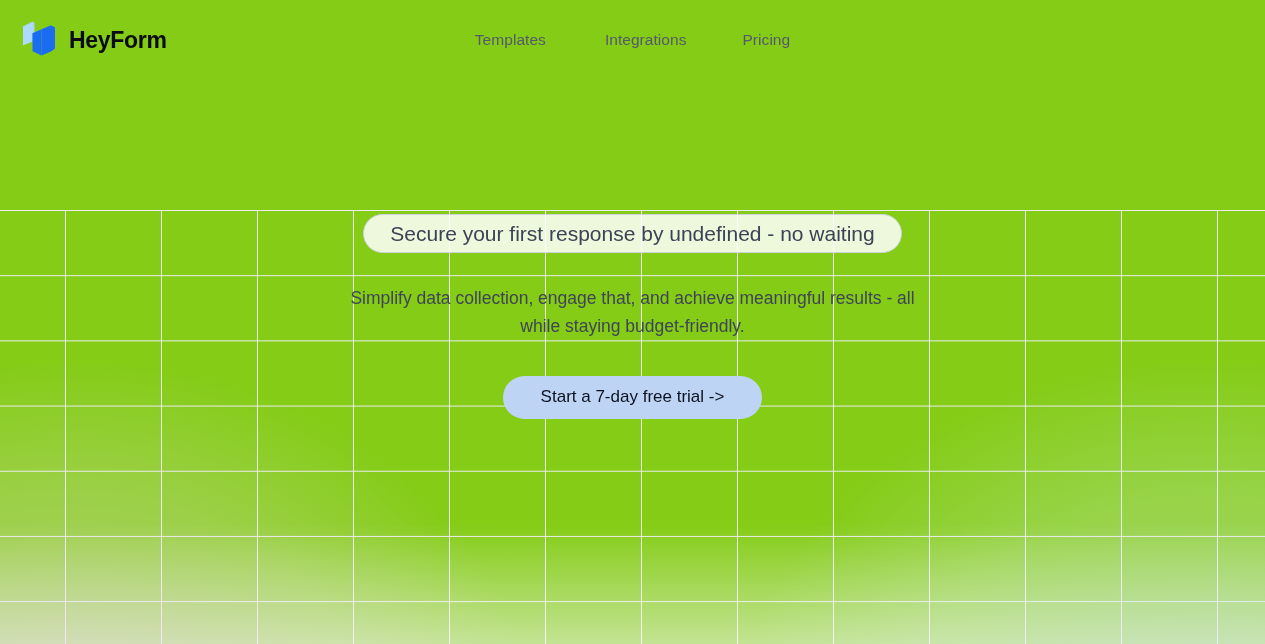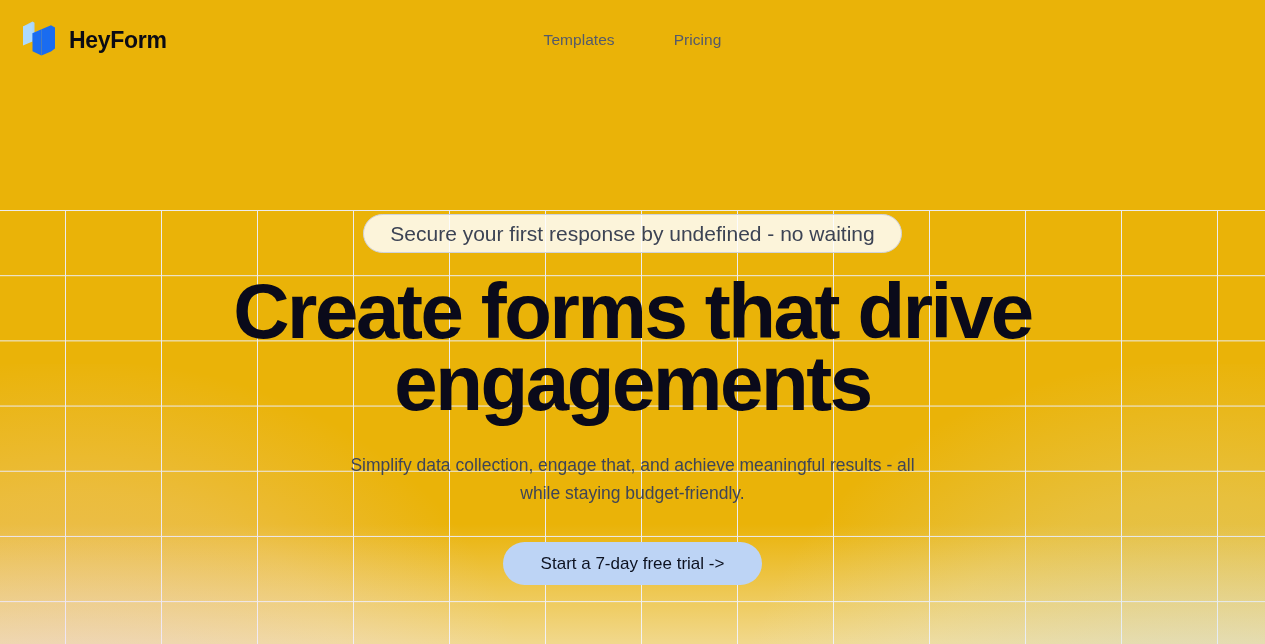--- a/index.html
+++ b/index.html
@@ -4,21 +4,21 @@
 <style>
   * { margin:0; padding:0; box-sizing:border-box; }
   html, body {
     width:1265px; height:644px;
     overflow:hidden;
     background:#ffffff;
     font-family:"Liberation Sans", sans-serif;
     -webkit-font-smoothing:antialiased;
   }
 
-  .page { position:relative; width:1265px; height:644px; background:#eab308;padding-left:36px; }
+  .page { position:relative; width:1265px; height:644px; background:#84cc16;padding-left:36px; }
 
   
   .grid-area {
     position:absolute;
     left:0; top:210px;
     width:1265px; height:434px;
     overflow:hidden;
     z-index:0;
   }
   .grid-lines {
@@ -180,34 +180,30 @@
           <path d="M11.5 21.5 L11.5 13.2 L20.5 9.8 L20.5 18.2 Z" fill="#6FB4F7"></path>
           <path d="M20.5 9.2 L30 5.2 L34 7.6 L34 28.6 L30 31.5 L20.5 35.5 Z" fill="#1A6CF0"></path>
           <path d="M11.5 13.2 L20.5 9.2 L20.5 35.5 L11.5 31.2 Z" fill="#1A6CF0"></path>
         </svg>
       </span>
       <span class="brand-name">HeyForm</span>
     </a>
 
     <nav class="nav-center">
       <a class="nav-link nav-gap-1">Templates</a>
+      <a class="nav-link nav-gap-2">Integrations</a>
       <a class="nav-link">Pricing</a>
     </nav>
 
   </header>
 
   <section class="hero">
 
     <div class="badge">Secure your first response by undefined - no waiting</div>
 
-    <h1 class="hero-title">
-      <span>Create forms that drive</span>
-      <br>
-      <span>engagements</span>
-    </h1>
 
     <p class="hero-sub">
       <span>Simplify data collection, engage that, and achieve meaningful results - all</span>
       <br>
       <span>while staying budget-friendly.</span>
     </p>
 
     <button class="btn-cta">Start a 7-day free trial -&gt;</button>
 
   </section>

